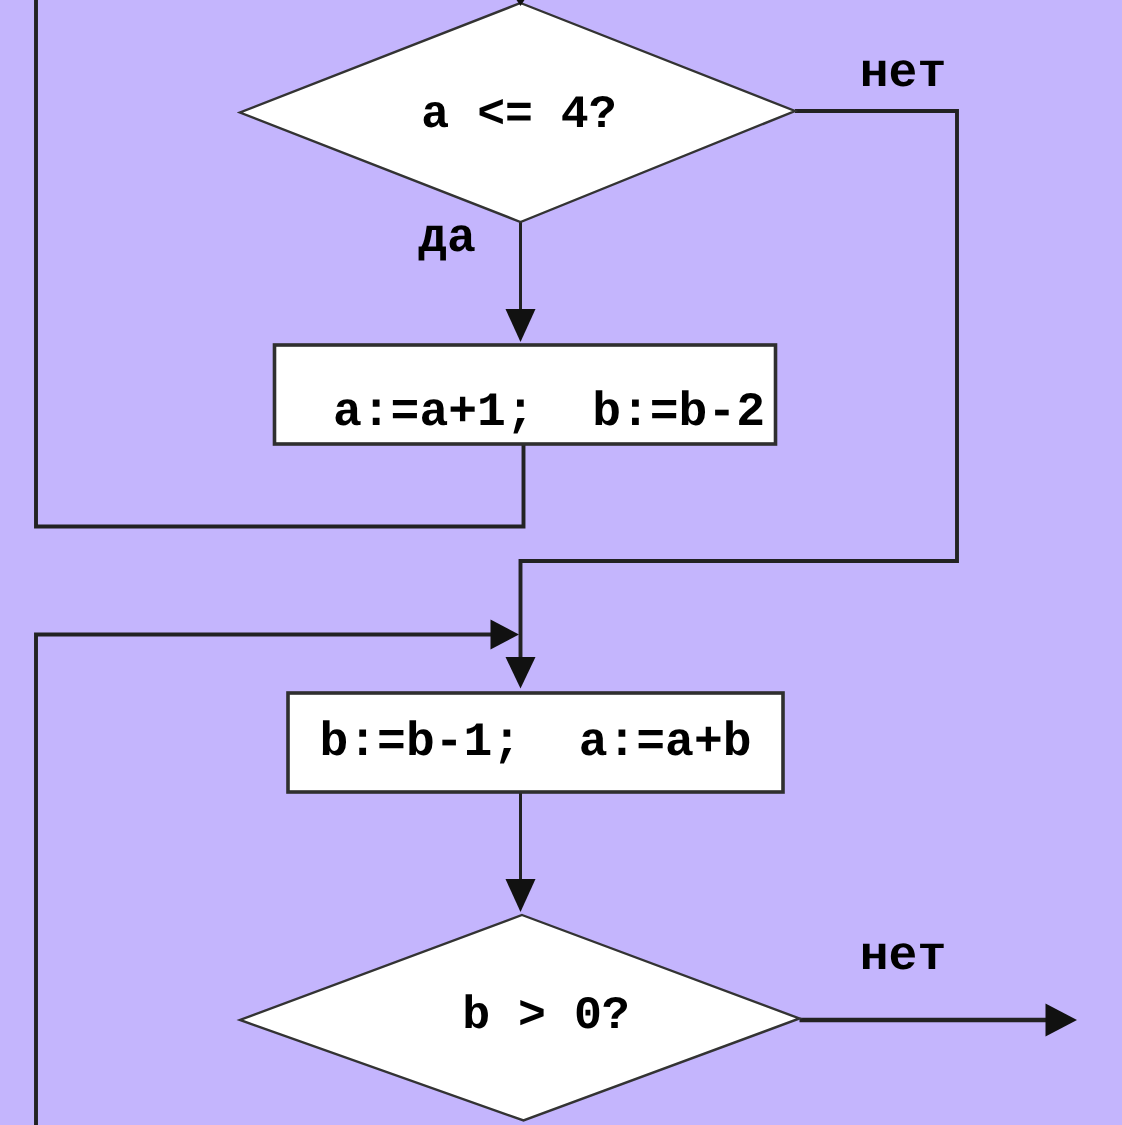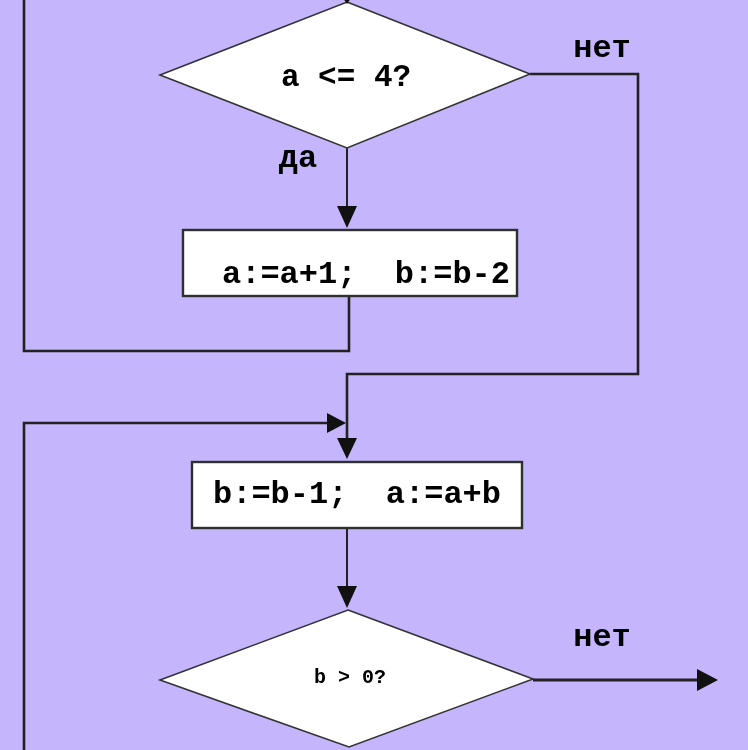--- a/index.html
+++ b/index.html
@@ -29,21 +29,21 @@
     color: #000000;
     white-space: pre;
     letter-spacing: 0;
     line-height: 1;
   }
   .cond1  { left: 346px; top: 77px;  font-size: 31px; }
   .yes1   { left: 298px; top: 159px; }
   .no1    { left: 602px; top: 49px;  }
   .proc1  { left: 366px; top: 263px; margin-top: 12px; }
   .proc2  { left: 357px; top: 495px; text-align: center; }
-  .cond2  { left: 350px; top: 678px; font-size: 20px; }
+  .cond2  { left: 364px; top: 678px; font-size: 31px; }
   .no2    { left: 602px; top: 638px; }
 </style>
 </head>
 <body>
 
 <div id="canvas">
 
   <svg id="shapes" width="748" height="750" viewBox="0 0 748 750">
 
     <path d="M 349 296 L 349 351 L 24 351 L 24 0" fill="none" stroke="#222222" stroke-width="2.6"></path>

